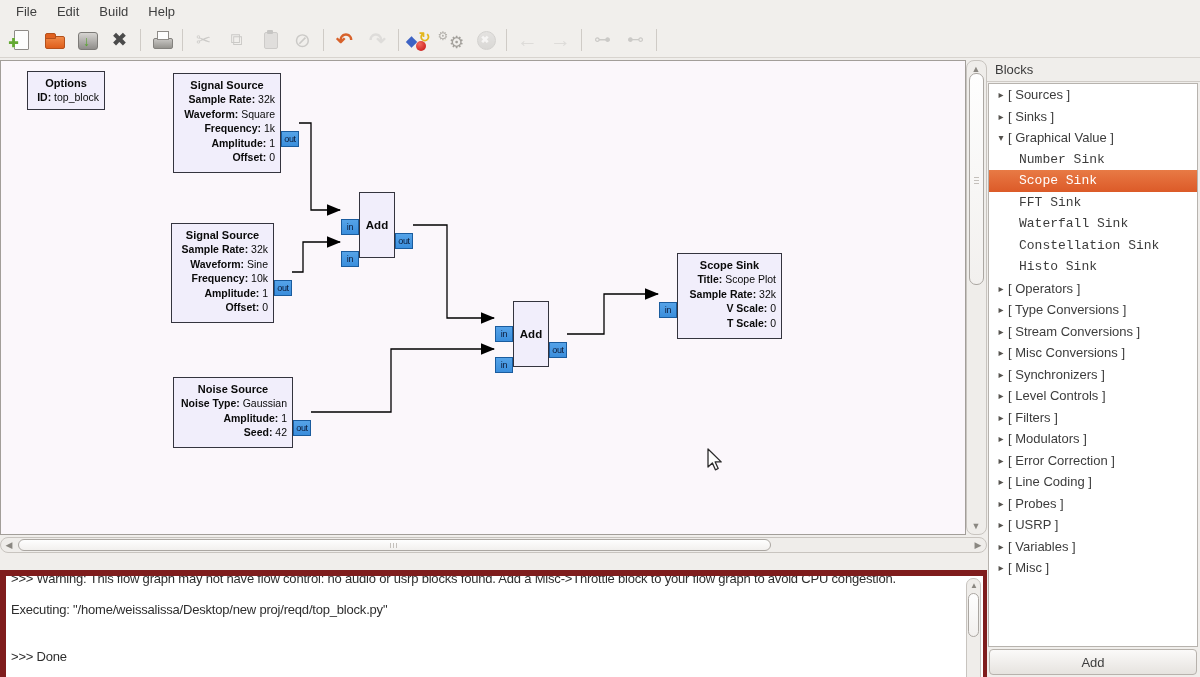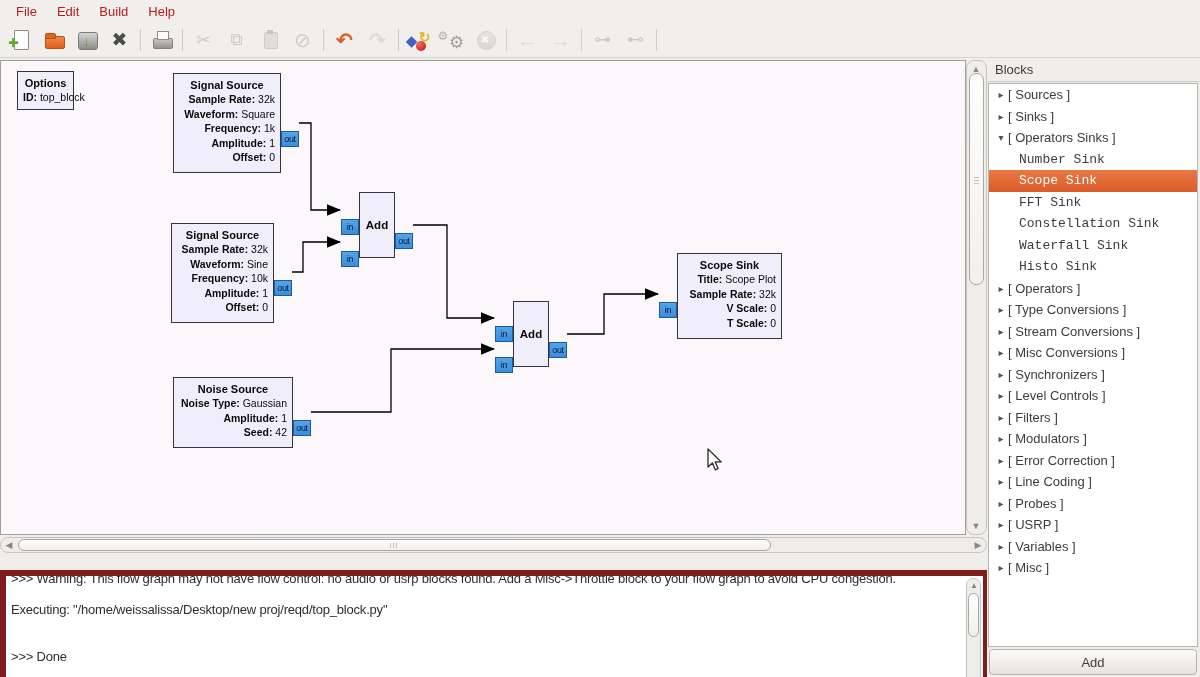--- a/index.html
+++ b/index.html
@@ -2,21 +2,21 @@
 <html><head>
 <meta charset="utf-8">
 <style>
   * { margin:0; padding:0; box-sizing:border-box; }
   html,body { width:1200px; height:677px; overflow:hidden; }
   body { font-family:"Liberation Sans", sans-serif; background:#F0EEEB; }
   .app { position:relative; width:1200px; height:677px; background:#F0EEEB; }
 
   
   .menubar { height:23px; display:flex; align-items:center; padding-left:6px; background:#F1EFEC; }
-  .menu-item { padding:2px 10px; font-size:13px; color:#b91c1c; cursor:default; }
+  .menu-item { padding:2px 10px; font-size:13px; color:#404040; cursor:default; }
 
   
   .toolbar { height:35px; display:flex; align-items:center; padding-left:4px; background:#F1EFEC; border-bottom:1px solid #D8D4CF; }
   .tb-btn { width:33px; height:28px; display:flex; align-items:center; justify-content:center; border-radius:3px; }
   .tb-btn.disabled { opacity:.42; filter:grayscale(60%); }
   .tb-sep { width:1px; height:22px; background:#CFCBC6; margin:0 4px; }
 
   .ico { position:relative; display:inline-block; width:24px; height:24px; line-height:24px; text-align:center; font-size:18px; color:#9b9893; }
   .ico::before { position:absolute; left:0; top:0; width:24px; line-height:24px; text-align:center; }
   .ico-new-file::before { content:""; left:5px; top:2px; width:13px; height:18px; background:#FDFDFD; border:1px solid #8E8B87; border-radius:1px; }
@@ -173,21 +173,21 @@
             <marker id="arrow" markerWidth="11" markerHeight="9" refX="10" refY="4.5" orient="auto">
               <path d="M0,0 L11,4.5 L0,9 Z" fill="#000"></path>
             </marker>
           </defs>
           <polyline points="298,62 310,62 310,149 339,149" fill="none" stroke="#000000" stroke-width="1.3" marker-end="url(#arrow)"></polyline>
           <polyline points="291,211 302,211 302,181 339,181" fill="none" stroke="#000000" stroke-width="1.3" marker-end="url(#arrow)"></polyline>
           <polyline points="412,164 446,164 446,257 493,257" fill="none" stroke="#000000" stroke-width="1.3" marker-end="url(#arrow)"></polyline>
           <polyline points="310,351 390,351 390,288 493,288" fill="none" stroke="#000000" stroke-width="1.3" marker-end="url(#arrow)"></polyline>
           <polyline points="566,273 603,273 603,233 657,233" fill="none" stroke="#000000" stroke-width="1.3" marker-end="url(#arrow)"></polyline>
         </svg>
-        <div class="block" style="left: 16px; top: 10px; width: 57px; height: 39px;">
+        <div class="block" style="left: 26px; top: 10px; width: 78px; height: 39px;">
           <div class="b-title">Options</div>
           <div class="b-row"><b>ID:</b>&nbsp;<span>top_block</span></div>
         </div>
         <div class="block" style="left: 172px; top: 12px; width: 108px; height: 100px;">
           <div class="b-title">Signal Source</div>
           <div class="b-row"><b>Sample Rate:</b>&nbsp;<span>32k</span></div>
           <div class="b-row"><b>Waveform:</b>&nbsp;<span>Square</span></div>
           <div class="b-row"><b>Frequency:</b>&nbsp;<span>1k</span></div>
           <div class="b-row"><b>Amplitude:</b>&nbsp;<span>1</span></div>
           <div class="b-row"><b>Offset:</b>&nbsp;<span>0</span></div>
@@ -269,36 +269,36 @@
           <div class="tree-row cat">
             <span class="exp">▸</span>
             <span>[ Sources ]</span>
           </div>
           <div class="tree-row cat">
             <span class="exp">▸</span>
             <span>[ Sinks ]</span>
           </div>
           <div class="tree-row cat">
             <span class="exp">▾</span>
-            <span>[ Operators Sinks ]</span>
+            <span>[ Graphical Value ]</span>
           </div>
           <div class="tree-row leaf">
             <span>Number Sink</span>
           </div>
           <div class="tree-row leaf selected">
             <span>Scope Sink</span>
           </div>
           <div class="tree-row leaf">
             <span>FFT Sink</span>
           </div>
           <div class="tree-row leaf">
+            <span>Waterfall Sink</span>
+          </div>
+          <div class="tree-row leaf">
             <span>Constellation Sink</span>
-          </div>
-          <div class="tree-row leaf">
-            <span>Waterfall Sink</span>
           </div>
           <div class="tree-row leaf">
             <span>Histo Sink</span>
           </div>
           <div class="tree-row cat">
             <span class="exp">▸</span>
             <span>[ Operators ]</span>
           </div>
           <div class="tree-row cat">
             <span class="exp">▸</span>

